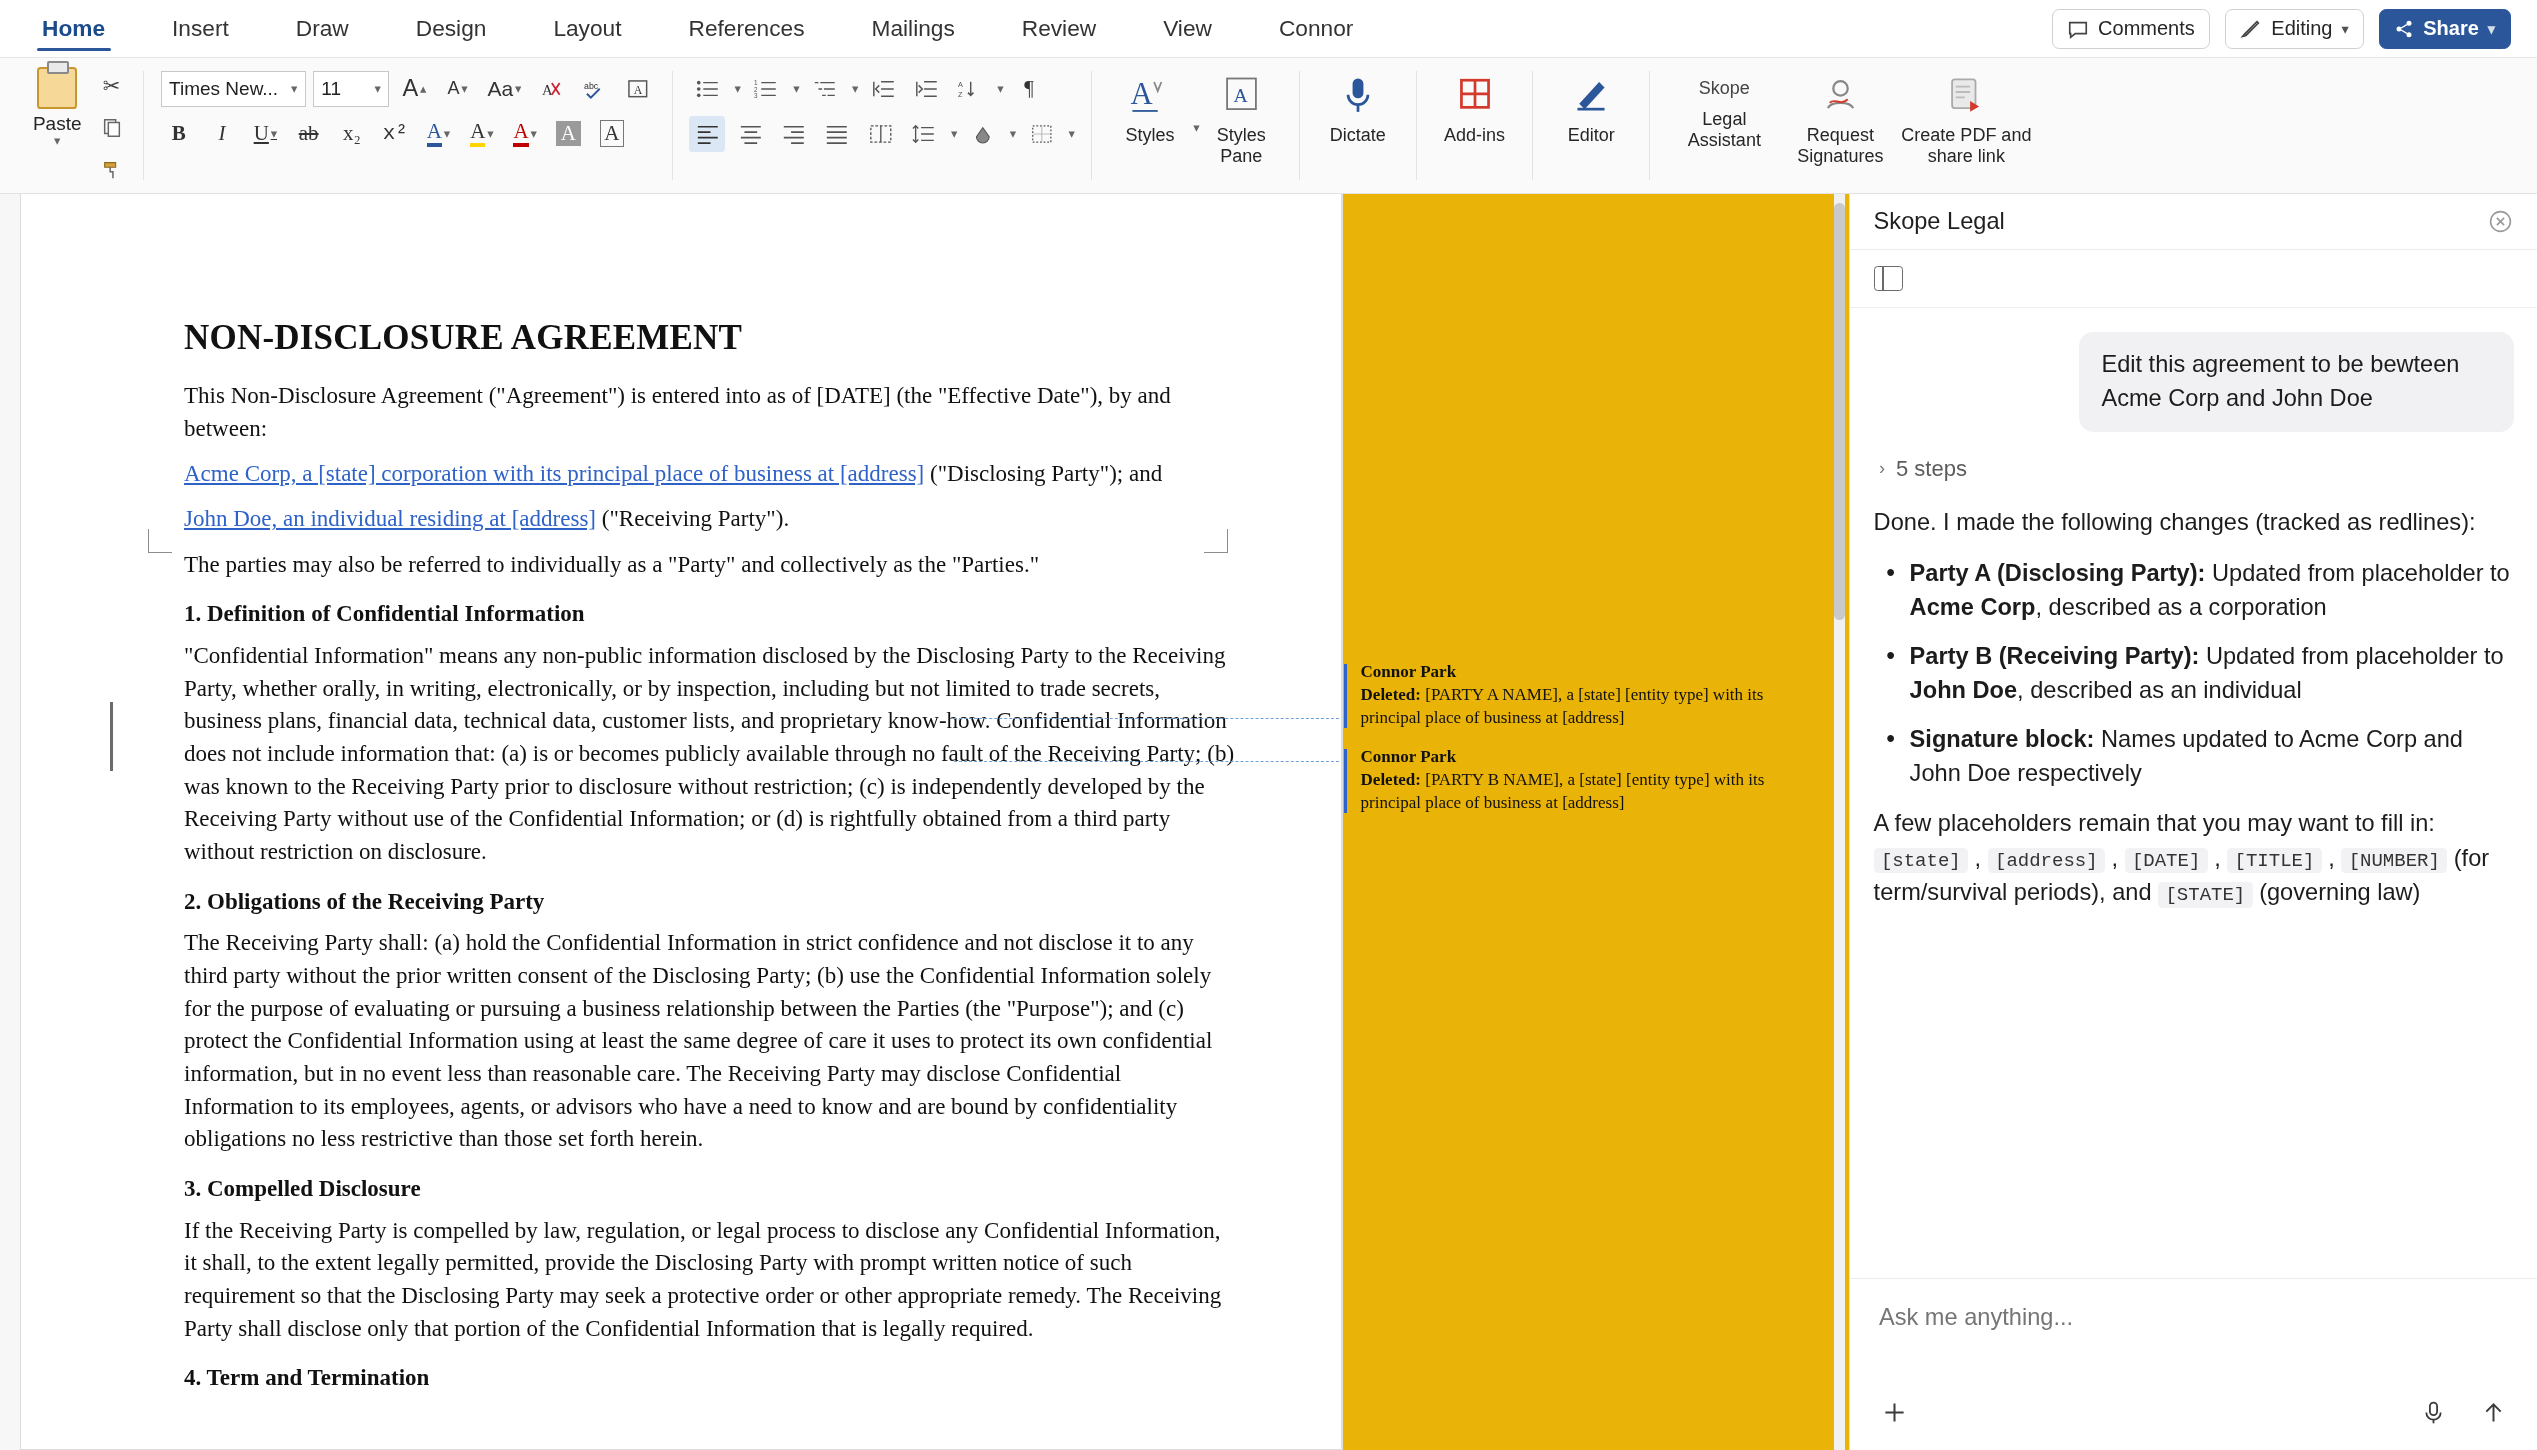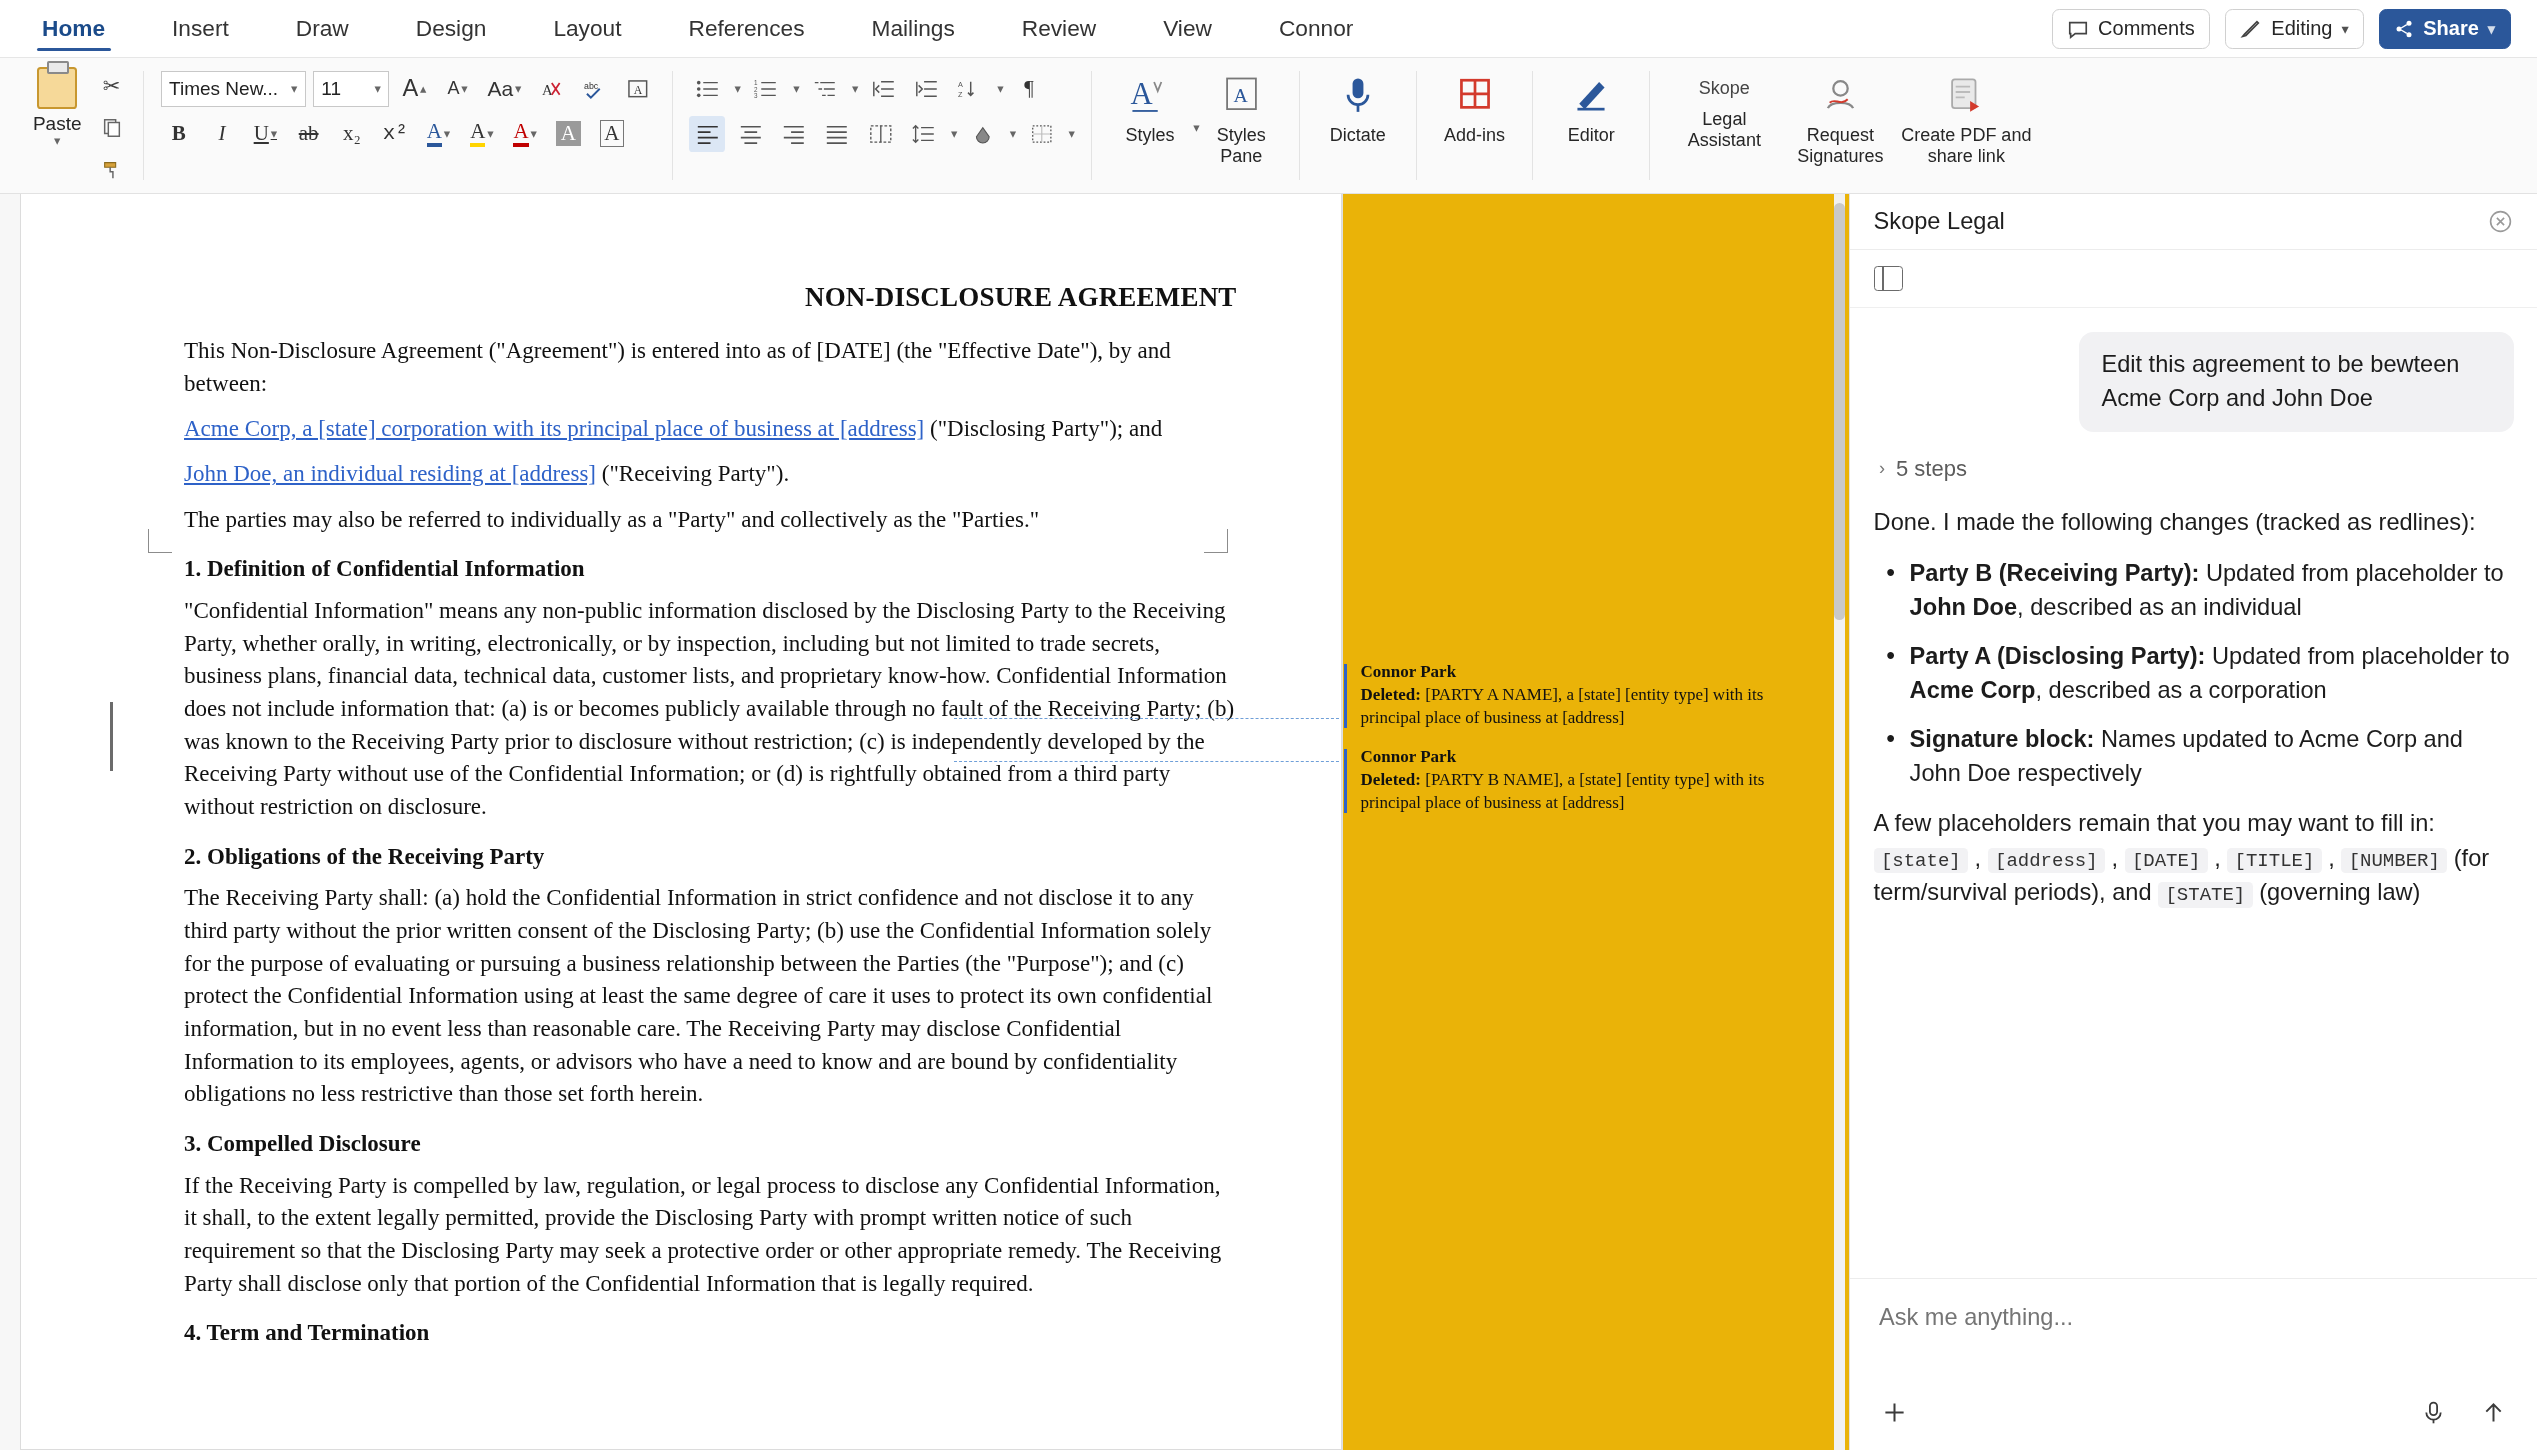--- a/index.html
+++ b/index.html
@@ -131,22 +131,22 @@
     overflow: hidden;
   }
   .page-inner { padding: 63px 104px 0 163px; position: relative; }
   .crop-tl, .crop-tr {
     position: absolute; width: 23.6px; height: 23.6px; border-color: #9a9a9a;
   }
   .crop-tl { left: 127px; top: 335px; border-left: 1.8px solid #8c8c8c; border-bottom: 1.8px solid #8c8c8c;}
   .crop-tr { left: 1183px; top: 335px; border-right: 1.8px solid #8c8c8c; border-bottom: 1.8px solid #8c8c8c;}
 
   .doc-title {
-    text-align: right; font-family: "Liberation Serif", serif;
-    font-weight: bold; font-size: 27px; color: #111; margin: 25px 0 22px 0;
+    text-align: left; font-family: "Liberation Serif", serif;
+    font-weight: bold; font-size: 35px; color: #111; margin: 61px 0 22px 0;
     letter-spacing: 0.2px;
   }
   .p {
     font-family: "Liberation Serif", serif;
     font-size: 23px; line-height: 1.42; color: #111; margin: 0 0 12.7px 0;
     text-align: left;
   }
   .h {
     font-family: "Liberation Serif", serif; font-weight: bold;
     font-size: 23px; color: #111; margin: 20px 0 12.7px 0;
@@ -701,24 +701,24 @@
 
         <div class="steps">
           <span class="caret">›</span>
           <span>5 steps</span>
         </div>
 
         <div class="msg">Done. I made the following changes (tracked as redlines):</div>
 
         <ul class="changes">
           <li>
-            <b>Party B (Receiving Party):</b><span> Updated from placeholder to </span><b>John Doe</b><span>, described as an individual</span>
+            <b>Party A (Disclosing Party):</b><span> Updated from placeholder to </span><b>Acme Corp</b><span>, described as a corporation</span>
           </li>
           <li>
-            <b>Party A (Disclosing Party):</b><span> Updated from placeholder to </span><b>Acme Corp</b><span>, described as a corporation</span>
+            <b>Party B (Receiving Party):</b><span> Updated from placeholder to </span><b>John Doe</b><span>, described as an individual</span>
           </li>
           <li>
             <b>Signature block:</b><span> Names updated to Acme Corp and John Doe respectively</span>
           </li>
         </ul>
 
         <div class="msg">
           <span>A few placeholders remain that you may want to fill in:</span>
           <span class="code">[state]</span> ,
           <span class="code">[address]</span> ,

